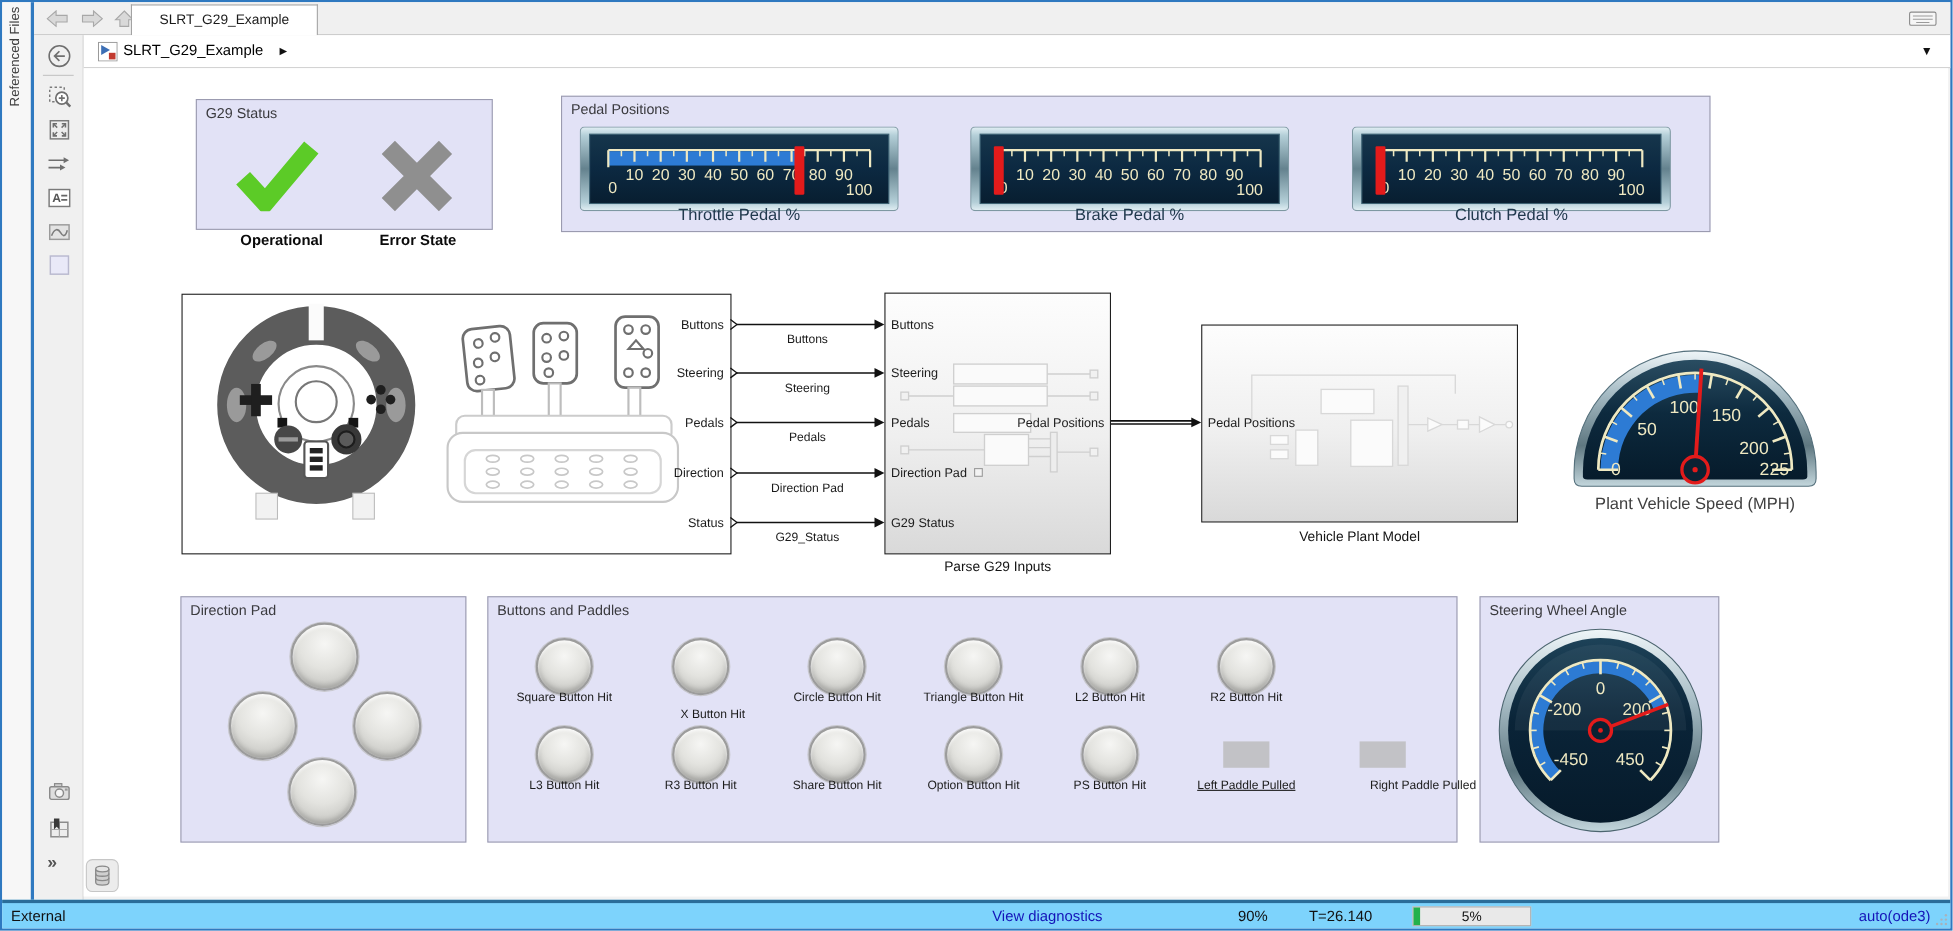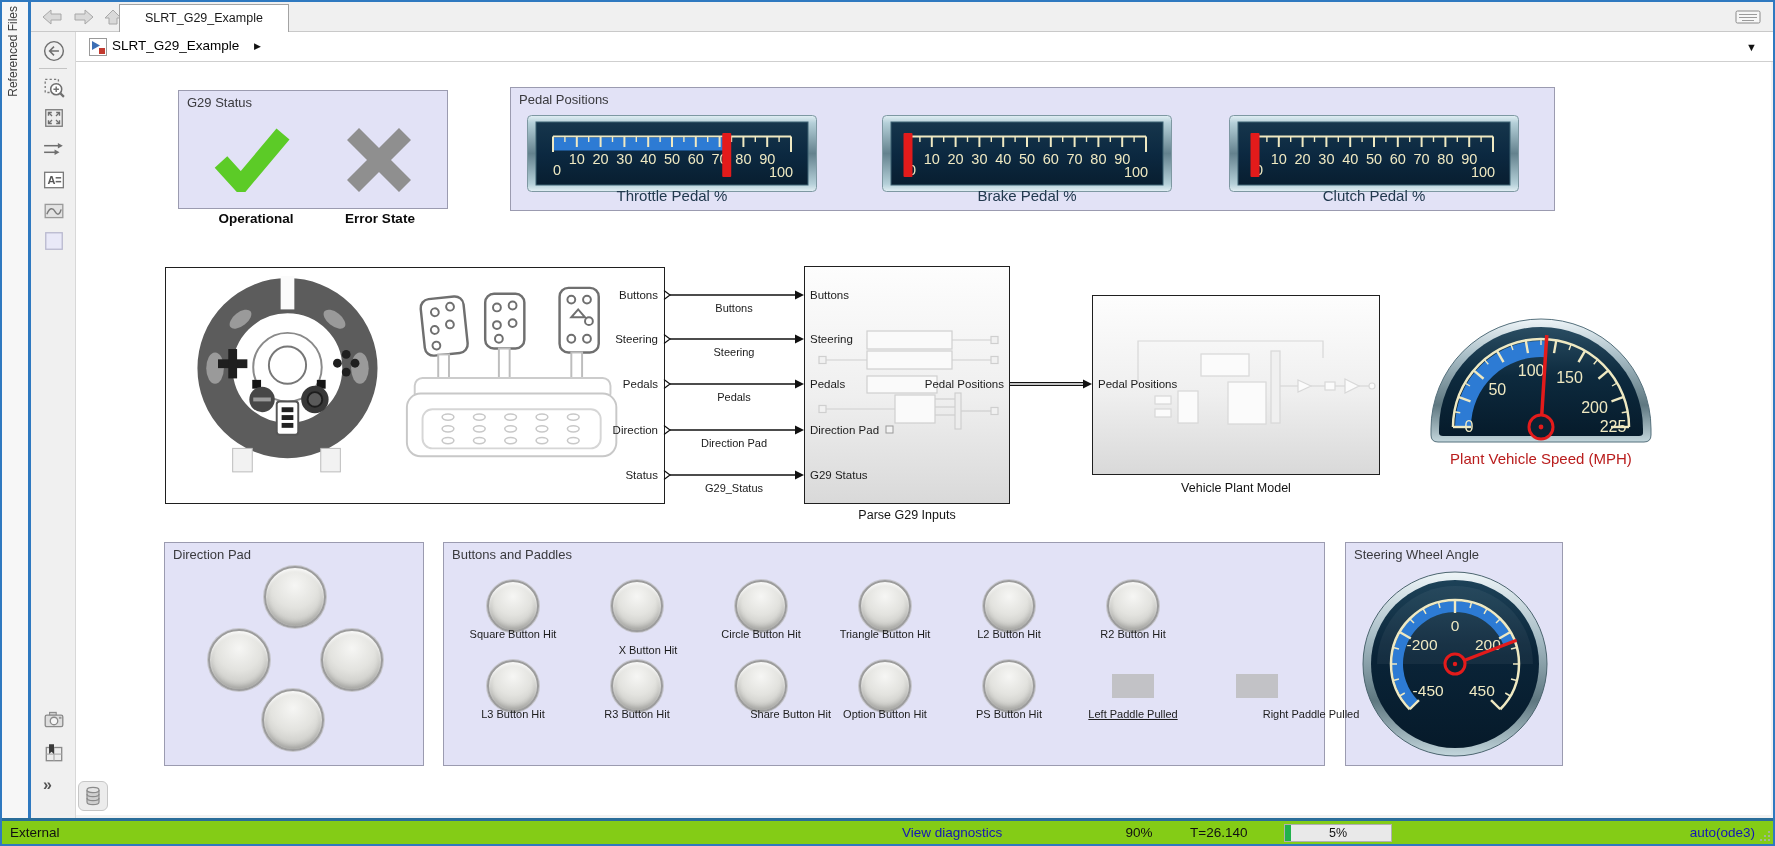--- a/index.html
+++ b/index.html
@@ -39,21 +39,21 @@
   .blockname { position:absolute; font-size:12.5px; color:#141414; text-align:center; }
   .lamp { position:absolute; border-radius:50%; border:2px solid #9c9c9c;
           background:radial-gradient(circle at 50% 30%, #f6f6f4 0%, #e3e3df 45%, #c9c9c5 78%, #b2b2ae 100%);
           box-shadow:inset 0 2px 3px rgba(255,255,255,.85), inset 0 -3px 5px rgba(0,0,0,.18), 0 0 0 1px #c7c7cc; }
   .lamplabel { position:absolute; width:140px; font-size:11px; color:#1c1c1c; text-align:center; }
   .paddle { position:absolute; width:42px; height:24px; background:#c2c2c6; }
   .wires { position:absolute; inset:0; pointer-events:none; }
   .badge { position:absolute; left:2px; bottom:4px; width:30px; height:30px; background:#ececec; border:1px solid #c6c6c6; border-radius:6px; }
 
   
-  .statusbar { position:absolute; left:0; right:0; bottom:0; height:26px; background:#84cc16; border-top:3px solid #2a6d99; font-size:13.5px; color:#111; }
+  .statusbar { position:absolute; left:0; right:0; bottom:0; height:26px; background:#7dd3fc; border-top:3px solid #2a6d99; font-size:13.5px; color:#111; }
   .sb { position:absolute; top:4px; }
   .sblink { color:#1414b8; }
   .progress { position:absolute; left:1282px; top:3px; width:108px; height:18px; background:#e9e9e9; border:1px solid #b0b0b0; text-align:center; font-size:12.5px; line-height:16px; }
   .pgreen { position:absolute; left:0; top:0; bottom:0; width:6px; background:#22b14c; }
   svg text { font-family:"Liberation Sans", sans-serif; }
 </style>
 </head>
 <body>
 
 <div class="window">
@@ -496,21 +496,21 @@
         <text x="41" y="126.99999999999999" fill="#efe9c2" font-size="16" text-anchor="middle">0</text>
         <text x="69.33546674221826" y="90.36110624786724" fill="#efe9c2" font-size="16" text-anchor="middle">50</text>
         <text x="103.10205387298497" y="70.86595807830415" fill="#efe9c2" font-size="16" text-anchor="middle">100</text>
         <text x="141.5" y="77.636551984287" fill="#efe9c2" font-size="16" text-anchor="middle">150</text>
         <text x="166.56247938479677" y="107.50485183043688" fill="#efe9c2" font-size="16" text-anchor="middle">200</text>
         <text x="185" y="127" fill="#efe9c2" font-size="16" text-anchor="middle">225</text>
         <line x1="113" y1="122" x2="118.77672779669685" y2="30.18154098459901" stroke="#e31b1b" stroke-width="3.5"></line>
         <circle cx="113" cy="122" r="12" fill="#0b2233" stroke="#e31b1b" stroke-width="3"></circle>
         <circle cx="113" cy="122" r="2.4" fill="#e31b1b"></circle>
       </svg>
-    <div class="gaugelabel" style="left:1340px;top:388px;width:250px;color:#b91c1c">Plant Vehicle Speed (MPH)</div>
+    <div class="gaugelabel" style="left:1340px;top:388px;width:250px;color:#404040">Plant Vehicle Speed (MPH)</div>
 
     <div class="panel" style="left:88px;top:480px;width:260px;height:224px">
       <div class="ptitle">Direction Pad</div>
     </div>
 
     <div class="panel" style="left:367px;top:480px;width:882px;height:224px">
       <div class="ptitle">Buttons and Paddles</div>
     </div>
 
     <div class="panel" style="left:1269px;top:480px;width:218px;height:224px">
@@ -627,29 +627,29 @@
       <div class="lamplabel" style="left: 739px; top: 566px;">Triangle Button Hit</div>
       <div class="lamp" style="left: 907px; top: 518px; width: 52px; height: 52px;"></div>
       <div class="lamplabel" style="left: 863px; top: 566px;">L2 Button Hit</div>
       <div class="lamp" style="left: 1031px; top: 518px; width: 52px; height: 52px;"></div>
       <div class="lamplabel" style="left: 987px; top: 566px;">R2 Button Hit</div>
       <div class="lamp" style="left: 411px; top: 598px; width: 52px; height: 52px;"></div>
       <div class="lamplabel" style="left: 367px; top: 646px;">L3 Button Hit</div>
       <div class="lamp" style="left: 535px; top: 598px; width: 52px; height: 52px;"></div>
       <div class="lamplabel" style="left: 491px; top: 646px;">R3 Button Hit</div>
       <div class="lamp" style="left: 659px; top: 598px; width: 52px; height: 52px;"></div>
-      <div class="lamplabel" style="left: 615px; top: 646px; text-align: right;">Share Button Hit</div>
+      <div class="lamplabel" style="left: 615px; top: 646px;">Share Button Hit</div>
       <div class="lamp" style="left: 783px; top: 598px; width: 52px; height: 52px;"></div>
       <div class="lamplabel" style="left: 739px; top: 646px;">Option Button Hit</div>
       <div class="lamp" style="left: 907px; top: 598px; width: 52px; height: 52px;"></div>
       <div class="lamplabel" style="left: 863px; top: 646px;">PS Button Hit</div>
       <div class="paddle" style="left: 1036px; top: 612px;"></div>
       <div class="lamplabel" style="left: 987px; top: 646px; text-decoration: underline;">Left Paddle Pulled</div>
       <div class="paddle" style="left: 1160px; top: 612px;"></div>
-      <div class="lamplabel" style="left: 1165px; top: 646px;">Right Paddle Pulled</div>
+      <div class="lamplabel" style="left: 1126px; top: 646px; text-align: right;">Right Paddle Pulled</div>
     </div>
 
   <div class="statusbar">
     <span class="sb" style="left:8px">External</span>
     <span class="sb sblink" style="left:900px">View diagnostics</span>
     <span class="sb" style="left:1113px;width:48px;text-align:center">90%</span>
     <span class="sb" style="left:1188px">T=26.140</span>
     <div class="progress">
       <div class="pgreen"></div>
       <span>5%</span>

